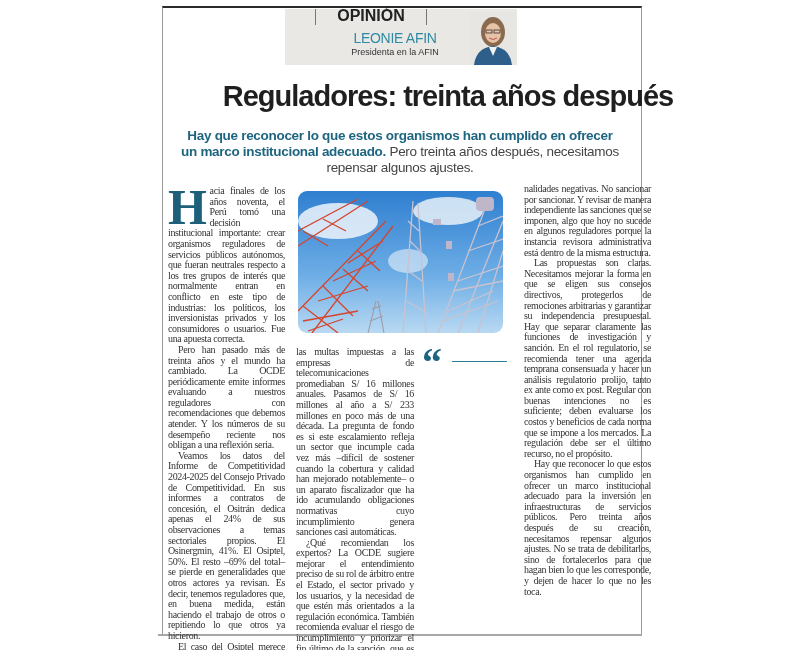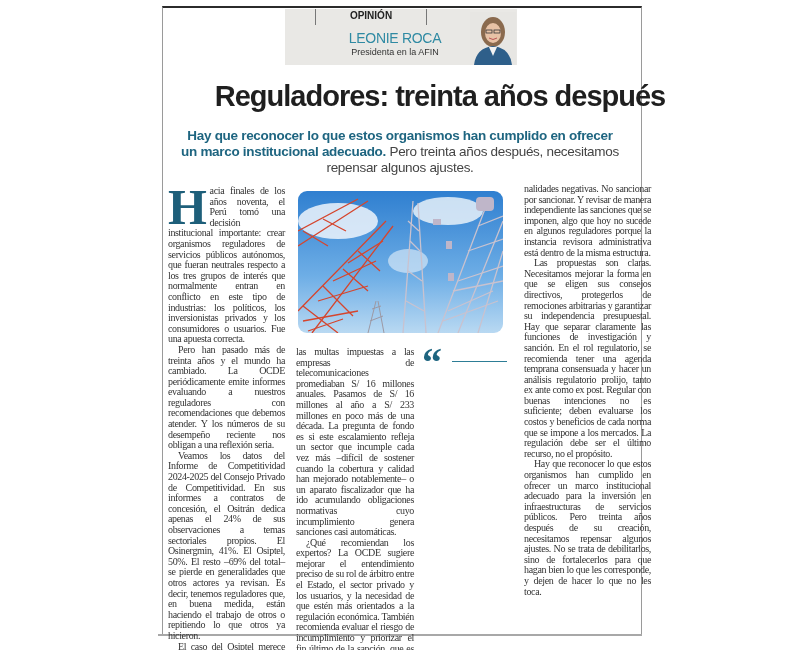--- a/index.html
+++ b/index.html
@@ -3,26 +3,26 @@
 <meta charset="utf-8">
 <style>
   html, body { margin:0; padding:0; }
   body { width:800px; height:650px; background:#ffffff; position:relative; overflow:hidden;
          font-family:"Liberation Serif", serif; color:#2a2a2a; }
   .page { position:absolute; left:162px; top:6px; width:478px; height:626px;
           border-top:2px solid #2b2b2b; border-left:1px solid #9a9a9a; border-right:1px solid #9a9a9a; }
   .bottom-rule { position:absolute; left:158px; top:634px; width:484px; height:2px; background:#a8a8a8; }
   .header-box { position:absolute; left:285px; top:9px; width:232px; height:56px; background:#e9e8e5; }
   .sec-label { position:absolute; left:315px; top:9px; width:110px; height:16px; border-left:1px solid #777; border-right:1px solid #777;
-               text-align:center; font-family:"Liberation Sans", sans-serif; font-weight:bold; font-size:10px; color:#222; line-height:14px; }
+               text-align:center; font-family:"Liberation Sans", sans-serif; font-weight:bold; font-size:16px; color:#222; line-height:14px; }
   .author { position:absolute; left:325px; top:30px; width:140px; text-align:center; }
   .author-name { font-family:"Liberation Sans", sans-serif; font-size:14px; color:#2f8aa3; letter-spacing:-0.3px; line-height:16px; }
   .author-role { font-family:"Liberation Sans", sans-serif; font-size:9px; color:#333; line-height:12px; }
   .avatar { position:absolute; left:470px; top:12px; width:46px; height:53px; overflow:hidden; background:#e7e6e3; }
-  .headline { position:absolute; left:146px; top:80px; width:532px; text-align:center; font-family:"Liberation Sans", sans-serif;
+  .headline { position:absolute; left:154px; top:80px; width:532px; text-align:center; font-family:"Liberation Sans", sans-serif;
               font-weight:bold; font-size:29px; letter-spacing:-1px; color:#1f1f1f;padding-left:28px; }
   .deck { position:absolute; left:180px; top:128px; width:440px; text-align:center; font-family:"Liberation Sans", sans-serif;
           font-size:13.5px; line-height:16px; color:#444; letter-spacing:-0.3px; }
   .deck b { color:#1e6580; }
   .col { position:absolute; font-size:10px; line-height:10.6px; text-align:justify; color:#333; letter-spacing:-0.35px; hyphens:manual; }
   .col p { margin:0; text-indent:10px; }
   .col p.first { text-indent:0; }
   .col1 { left:168px; top:186px; width:117px; }
   .col2 { left:296px; top:347px; width:118px; }
   .col3 { left:524px; top:184px; width:127px; }
@@ -35,21 +35,21 @@
 </style>
 </head>
 <body>
 
 <div class="page"></div>
 <div class="bottom-rule"></div>
 
 <div class="header-box"></div>
 <div class="sec-label">OPINIÓN</div>
 <div class="author">
-  <div class="author-name">LEONIE ROCA</div>
+  <div class="author-name">LEONIE AFIN</div>
   <div class="author-role">Presidenta en la AFIN</div>
 </div>
 <div class="avatar">
   <svg width="46" height="53" viewBox="0 0 46 53">
     <rect width="46" height="53" fill="#e7e6e3"></rect>
     <ellipse cx="23" cy="20" rx="12" ry="15" fill="#8a6a4e"></ellipse>
     <ellipse cx="23" cy="21" rx="8" ry="10" fill="#e8c2a6"></ellipse>
     <rect x="16" y="18" width="6" height="3" fill="none" stroke="#333" stroke-width="0.8"></rect>
     <rect x="24" y="18" width="6" height="3" fill="none" stroke="#333" stroke-width="0.8"></rect>
     <path d="M19 26 Q23 29 27 26" stroke="#b55" stroke-width="1" fill="none"></path>

